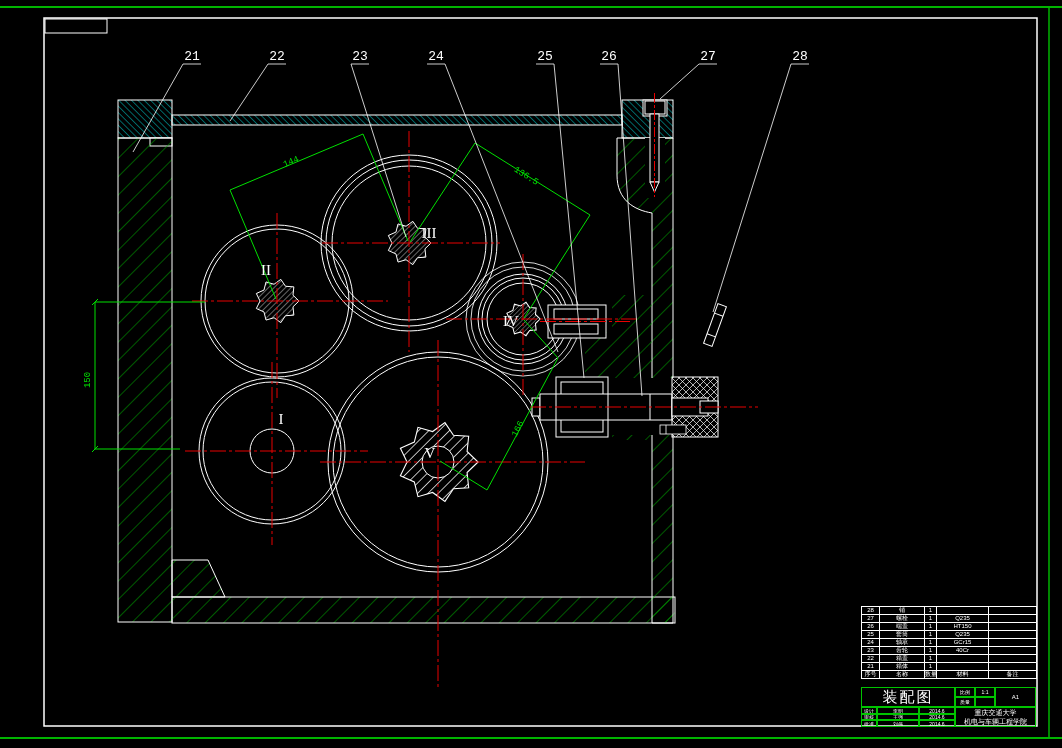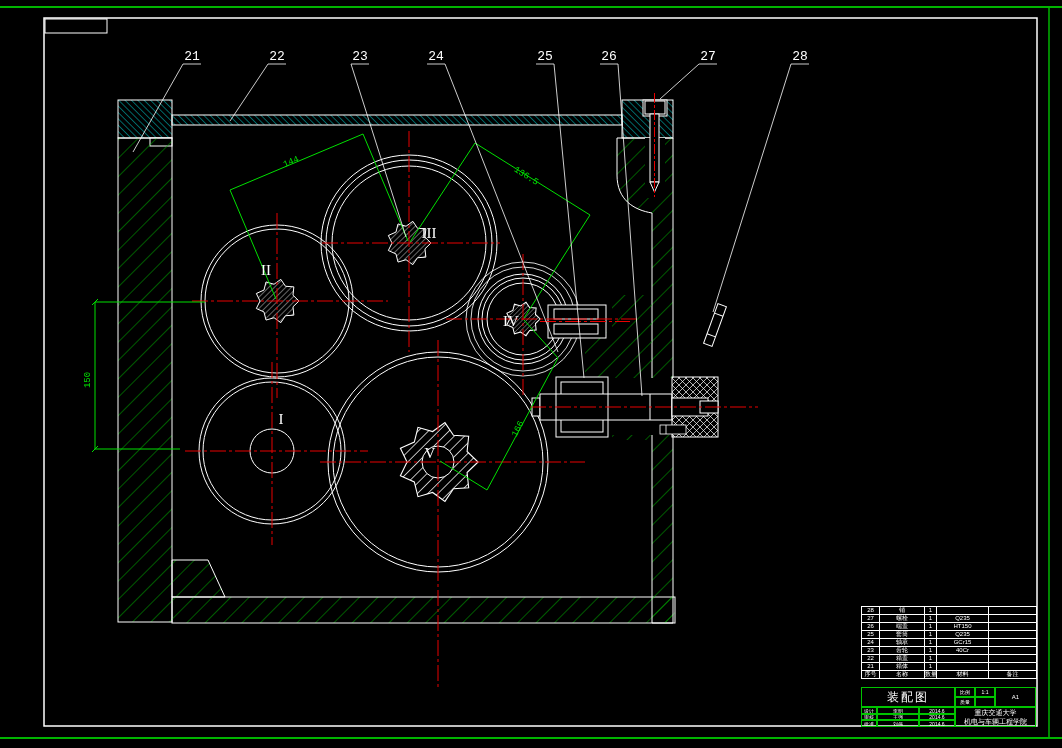--- a/index.html
+++ b/index.html
@@ -12,21 +12,21 @@
   .dimtxt{fill:#00e000;font-size:9px;text-anchor:middle;}
   
   #titleblock{position:absolute;left:861px;top:606px;width:175px;height:121px;z-index:5;}
   #bom{border-collapse:collapse;table-layout:fixed;width:175px;}
   #bom td{border:1px solid #fff;color:#fff;font-size:6px;line-height:7px;height:7px;
           text-align:center;overflow:hidden;white-space:nowrap;padding:0;}
   .tcell{position:absolute;border:1px solid #00c400;color:#fff;box-sizing:border-box;
          overflow:hidden;white-space:nowrap;display:flex;align-items:center;justify-content:center;}
   .tiny{font-size:5px;}
   .small{font-size:6px;}
-  .title-big{font-size:12px;letter-spacing:2px;}
+  .title-big{font-size:15px;letter-spacing:2px;}
   .org{font-size:7px;line-height:9px;text-align:center;display:block;}
 </style>
 </head>
 <body>
 
 <div id="screen">
 
 <svg width="1062" height="748" viewBox="0 0 1062 748">
   <defs>
     <pattern id="hg" width="13" height="13" patternUnits="userSpaceOnUse" patternTransform="rotate(-45)">

